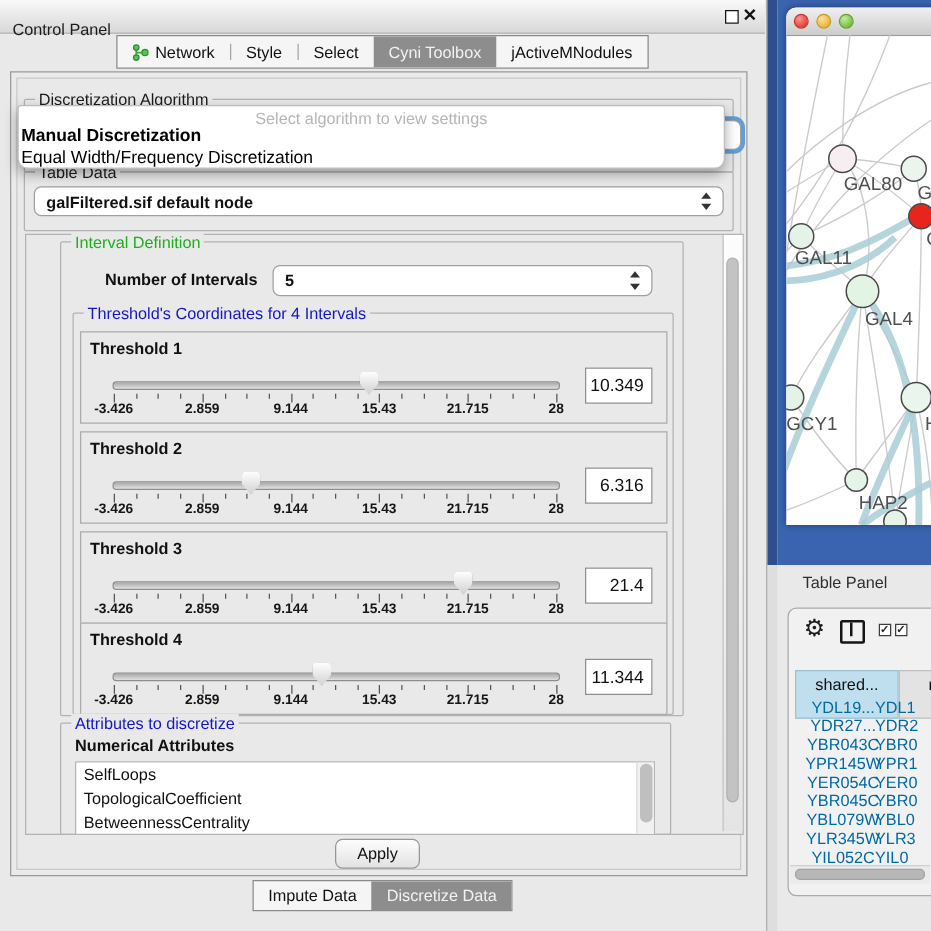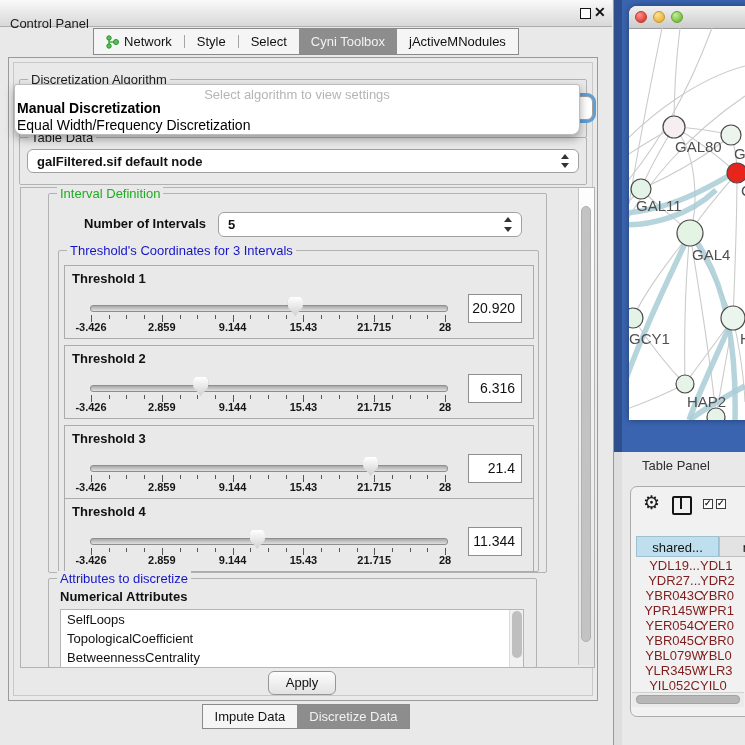--- a/index.html
+++ b/index.html
@@ -77,25 +77,25 @@
   .light.g{left:42px;background:radial-gradient(circle at 35% 30%,#c0ee9d,#7cc043 70%);border:1px solid #63a236;}
   .netsvg{left:629px;top:28px;}
   .tp-bg{left:622px;top:452px;width:123px;height:293px;background:#e9e9e9;}
   .tp-title{left:642px;top:458px;font-size:13px;color:#2e2e2e;}
   .tp-panel{left:630px;top:486px;width:140px;height:229px;background:#f1f1f1;border:1px solid #ababab;border-radius:7px;}
   .gear{left:643px;top:491px;font-size:19px;color:#1a1a1a;}
   .colicon{left:672px;top:496px;width:16px;height:15px;border:2px solid #141414;border-radius:2px;}
   .colicon .mid{position:absolute;left:6px;top:0;width:2px;height:11px;background:#141414;}
   .chk{position:absolute;top:499px;width:10px;height:10px;border:1.5px solid #3c3c3c;background:#fff;box-sizing:border-box;}
   .chk span{position:absolute;left:0px;top:-2px;font-size:9px;font-weight:700;color:#222;}
-  .hcell{position:absolute;top:536px;height:21px;box-sizing:border-box;font-size:13px;text-align:center;line-height:21px;color:#111;overflow:hidden;}
+  .hcell{position:absolute;top:536px;height:39px;box-sizing:border-box;font-size:13px;text-align:center;line-height:21px;color:#111;overflow:hidden;}
   .hcell.c1{left:636px;width:83px;background:#bfdeee;border:1px solid #9cc0d4;}
   .hcell.c2{left:719px;width:80px;background:#e3e3e3;border:1px solid #bfbfbf;}
   .rows{left:631px;top:558px;width:114px;height:138px;overflow:hidden;}
-  .trow{position:absolute;left:0;width:114px;height:15px;font-size:13px;color:#7f1d1d;}
+  .trow{position:absolute;left:0;width:114px;height:15px;font-size:13px;color:#0369a1;}
   .trow .c1{position:absolute;left:0;width:87px;text-align:center;white-space:nowrap;}
   .trow .c2{position:absolute;left:69px;white-space:nowrap;}
   .hscroll{left:632px;top:692px;width:112px;height:14px;background:#ebebeb;border-top:1px solid #d0d0d0;}
   .hthumb{position:absolute;left:4px;top:2px;width:104px;height:9px;background:#b7b7b7;border:1px solid #a2a2a2;border-radius:4px;box-sizing:border-box;}
 </style>
 </head>
 <body>
 
 <div id="root">
 
@@ -157,21 +157,21 @@
   <div class="group" style="left:48px;top:193px;width:497px;height:378px;">
     <span class="gtitle green">Interval Definition</span>
   </div>
   <div class="abs" style="left:84px;top:216px;font-size:13px;font-weight:700;color:#111;text-align:center;">Number of Intervals</div>
   <div class="combo" style="left:218px;top:212px;width:304px;height:25px;">
     <span class="val">5</span>
     <span class="spin"></span>
   </div>
 
   <div class="group" style="left:58px;top:250px;width:479px;height:320px;">
-    <span class="gtitle blue">Threshold's Coordinates for 3 Intervals</span>
+    <span class="gtitle blue">Threshold's Coordinates for 4 Intervals</span>
   </div>
   <div id="thresholds-host">
       <div class="thbox" style="top: 265px;">
         <div class="thlabel">Threshold 1</div>
         <div class="track"></div>
         <div class="tick" style="left: 26px; height: 7px;"></div>
         <div class="tick" style="left: 43.7px; height: 4px;"></div>
         <div class="tick" style="left: 61.4px; height: 4px;"></div>
         <div class="tick" style="left: 79.1px; height: 4px;"></div>
         <div class="tick" style="left: 96.8px; height: 7px;"></div>
@@ -191,21 +191,21 @@
         <div class="tick" style="left: 344.6px; height: 4px;"></div>
         <div class="tick" style="left: 362.3px; height: 4px;"></div>
         <div class="tick" style="left: 380px; height: 7px;"></div>
         <div class="ticklabel" style="left: 26px;">-3.426</div>
         <div class="ticklabel" style="left: 96.8px;">2.859</div>
         <div class="ticklabel" style="left: 167.6px;">9.144</div>
         <div class="ticklabel" style="left: 238.4px;">15.43</div>
         <div class="ticklabel" style="left: 309.2px;">21.715</div>
         <div class="ticklabel" style="left: 380px;">28</div>
         <div class="thumb" style="left: 222.828px;"></div>
-        <div class="valbox">20.920</div>
+        <div class="valbox">10.349</div>
       </div>
       <div class="thbox" style="top: 345px;">
         <div class="thlabel">Threshold 2</div>
         <div class="track"></div>
         <div class="tick" style="left: 26px; height: 7px;"></div>
         <div class="tick" style="left: 43.7px; height: 4px;"></div>
         <div class="tick" style="left: 61.4px; height: 4px;"></div>
         <div class="tick" style="left: 79.1px; height: 4px;"></div>
         <div class="tick" style="left: 96.8px; height: 7px;"></div>
         <div class="tick" style="left: 114.5px; height: 4px;"></div>

